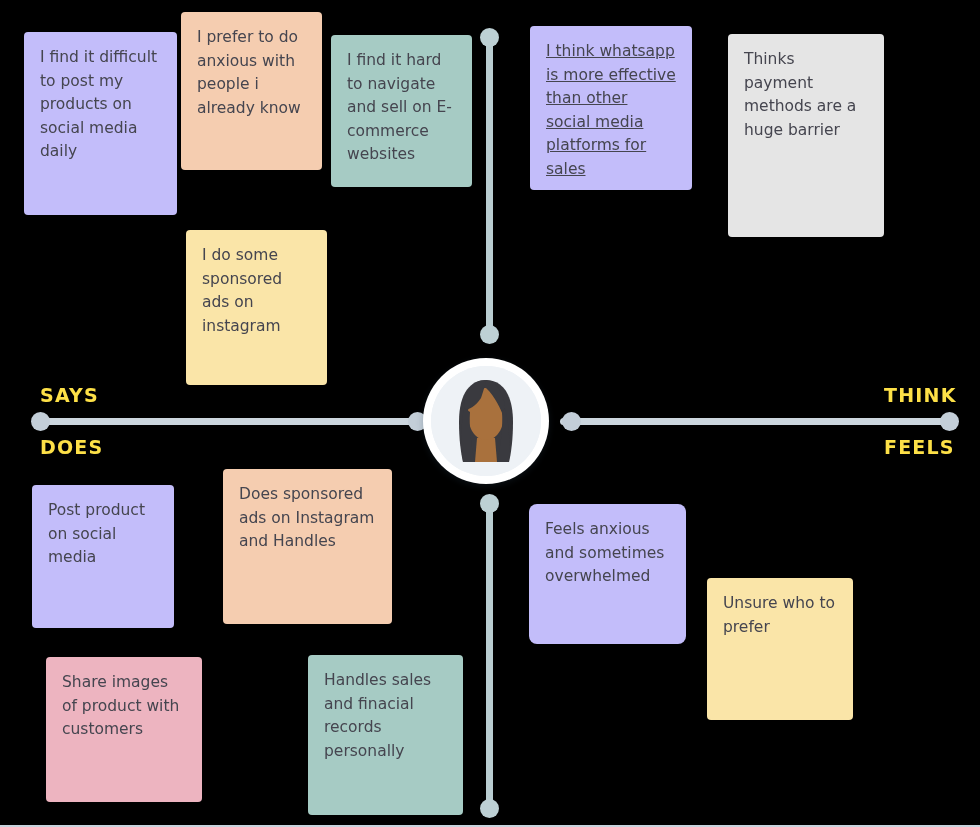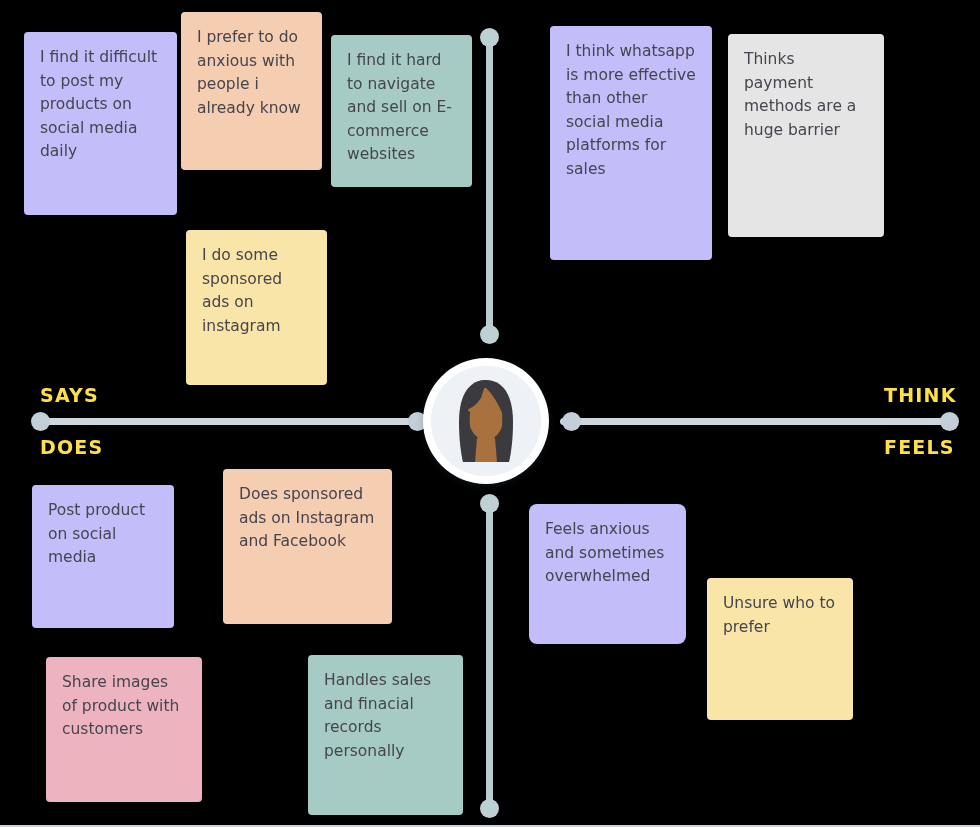--- a/index.html
+++ b/index.html
@@ -145,31 +145,31 @@
       </div>
       <div class="note" style="left: 181px; top: 12px; width: 141px; height: 158px; background: rgb(245, 205, 176);">
         <span class="note-text">I prefer to do anxious with people i already know</span>
       </div>
       <div class="note" style="left: 331px; top: 35px; width: 141px; height: 152px; background: rgb(166, 203, 196);">
         <span class="note-text">I find it hard to navigate and sell on E-commerce websites</span>
       </div>
       <div class="note" style="left: 186px; top: 230px; width: 141px; height: 155px; background: rgb(250, 229, 168);">
         <span class="note-text">I do some sponsored ads on instagram</span>
       </div>
-      <div class="note" style="left: 550px; top: 26px; width: 162px; height: 234px; background: rgb(195, 189, 250);">
+      <div class="note" style="left: 530px; top: 26px; width: 162px; height: 164px; background: rgb(195, 189, 250); text-decoration: underline;">
         <span class="note-text">I think whatsapp is more effective than other social media platforms for sales</span>
       </div>
       <div class="note" style="left: 728px; top: 34px; width: 156px; height: 203px; background: #e5e5e5;">
         <span class="note-text">Thinks payment methods are a huge barrier</span>
       </div>
       <div class="note" style="left: 32px; top: 485px; width: 142px; height: 143px; background: rgb(195, 189, 250);">
         <span class="note-text">Post product on social media</span>
       </div>
       <div class="note" style="left: 223px; top: 469px; width: 169px; height: 155px; background: rgb(245, 205, 176);">
-        <span class="note-text">Does sponsored ads on Instagram and Facebook</span>
+        <span class="note-text">Does sponsored ads on Instagram and Handles</span>
       </div>
       <div class="note" style="left: 46px; top: 657px; width: 156px; height: 145px; background: rgb(237, 180, 192);">
         <span class="note-text">Share images of product with customers</span>
       </div>
       <div class="note" style="left: 308px; top: 655px; width: 155px; height: 160px; background: rgb(166, 203, 196);">
         <span class="note-text">Handles sales and finacial records personally</span>
       </div>
       <div class="note" style="left: 529px; top: 504px; width: 157px; height: 140px; background: rgb(195, 189, 250); border-radius: 8px;">
         <span class="note-text">Feels anxious and sometimes overwhelmed</span>
       </div>

